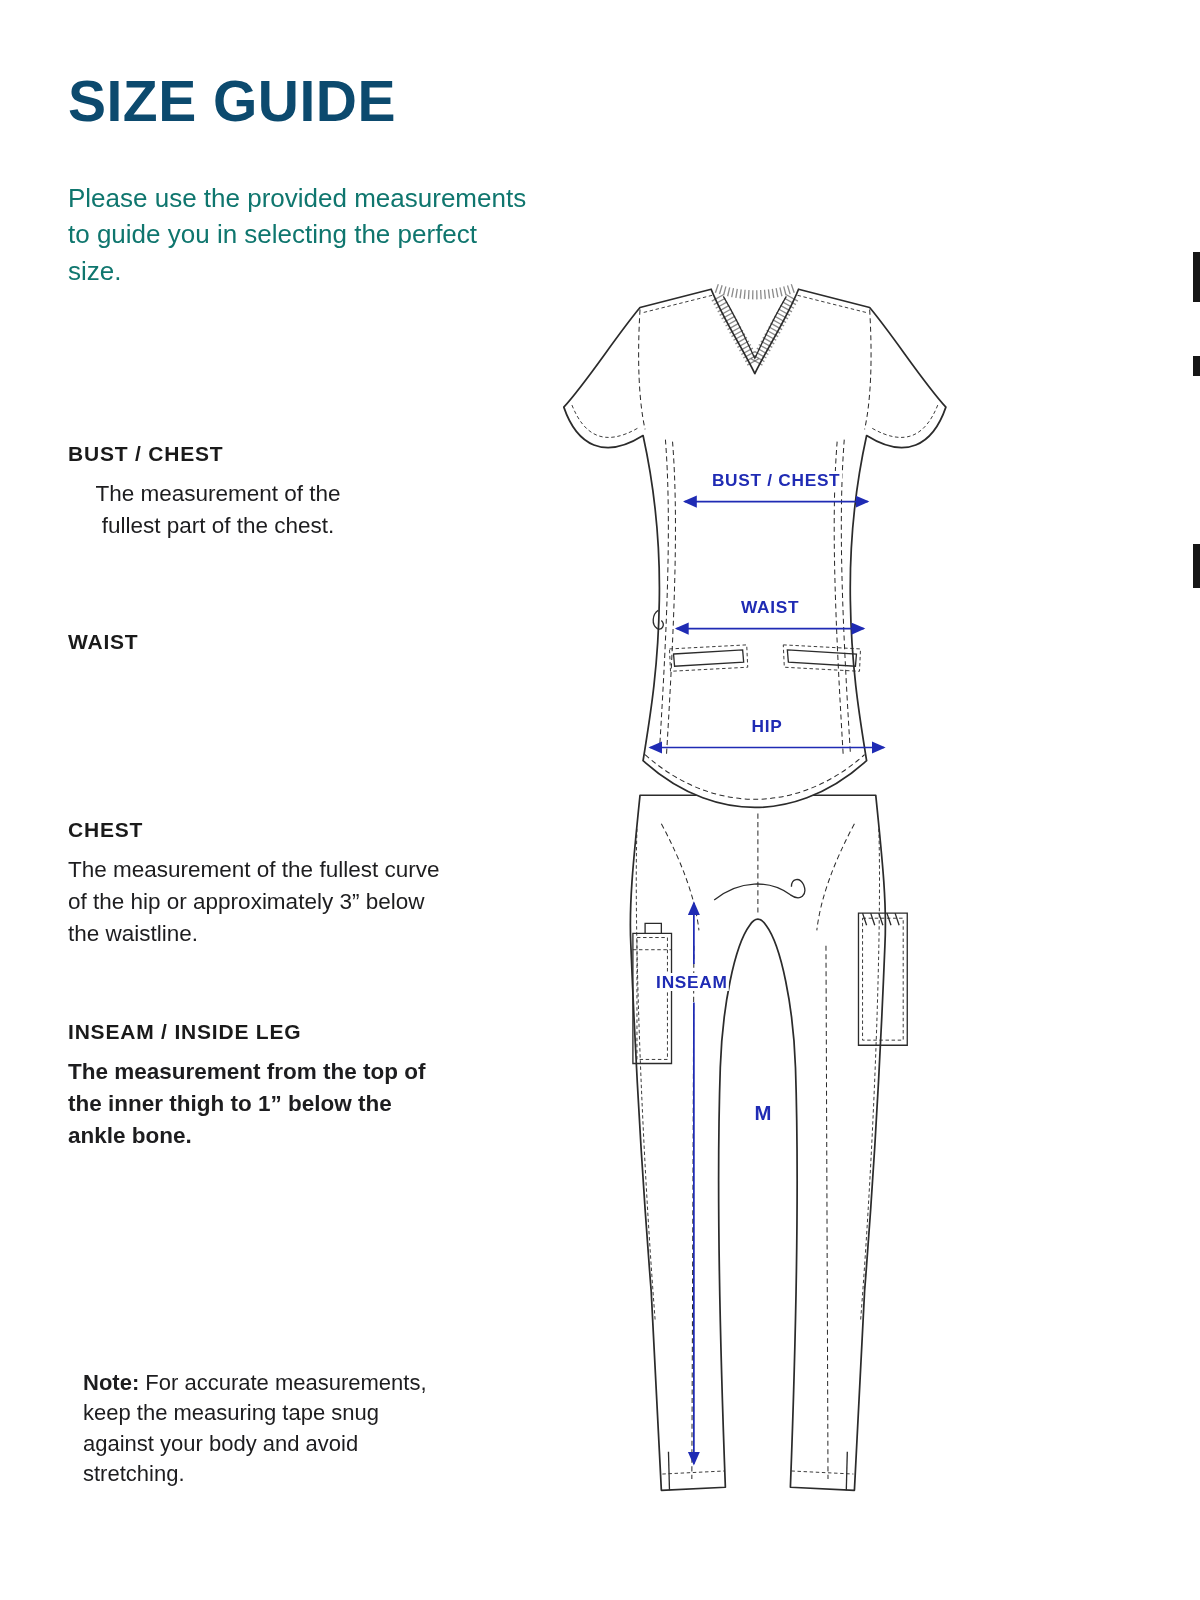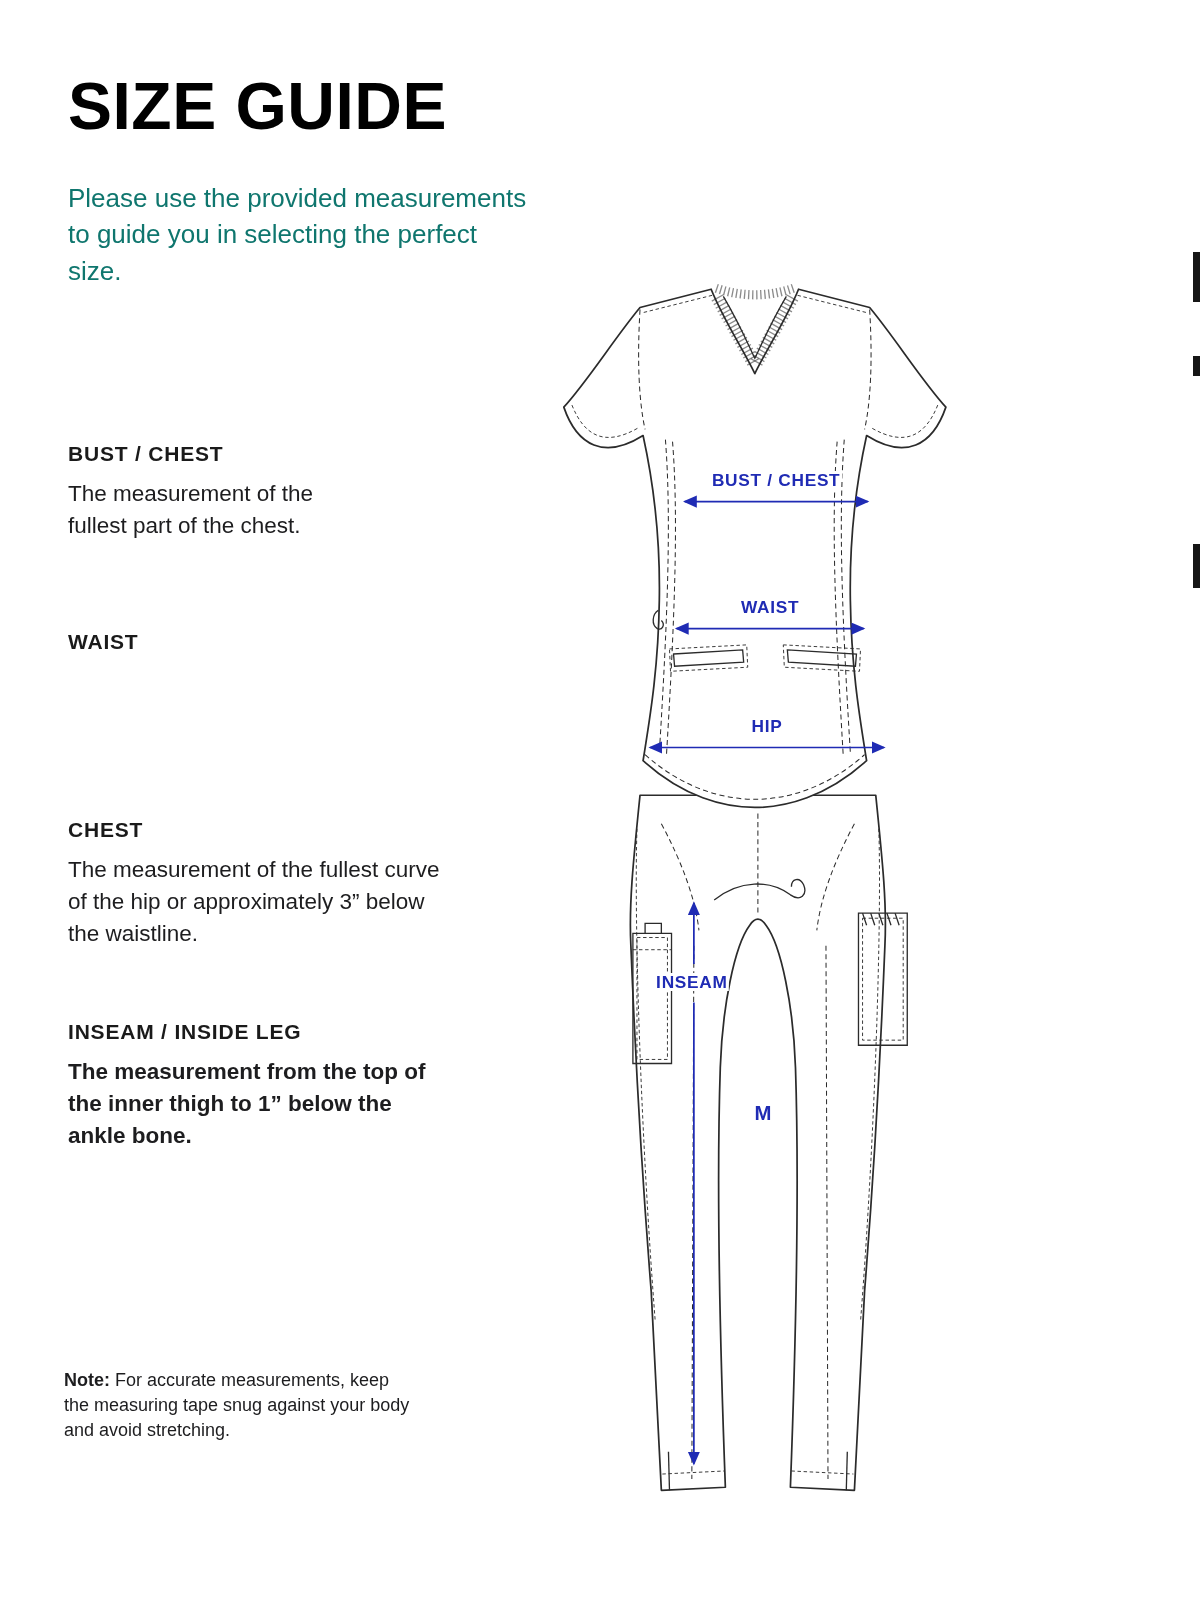--- a/index.html
+++ b/index.html
@@ -1,31 +1,31 @@
 <!DOCTYPE html>
 <html style="--accent: #1f2bb4; --ink: #2b2b2b;"><head>
 <meta charset="utf-8">
 <style>
   * { box-sizing: border-box; margin: 0; padding: 0; }
   :root { --accent:#1f2bb4; --ink:#2b2b2b; }
   body { background:#ffffff; font-family:"Liberation Sans", sans-serif; }
   .canvas{ position:relative; width:1200px; height:1600px; background:#fff; color:#1d1d1f; overflow:hidden; }
 
-  .page-title{ position:absolute; left:68px; top:68px; font-size:66px; font-weight:800; letter-spacing:.5px; color:#000000; }
+  .page-title{ position:absolute; left:68px; top:68px; font-size:57px; font-weight:800; letter-spacing:.5px; color:#0c4a6e; }
   .intro{ position:absolute; left:68px; top:180px; width:460px; font-size:26px; line-height:1.40; color:#0f766e; }
 
   .section{ position:absolute; left:68px; }
   .section h3{ font-size:21px; font-weight:700; letter-spacing:.8px; margin-bottom:12px; color:#1a1a1a; }
   .section p{ font-size:22.5px; line-height:1.42; color:#1d1d1f; }
-  #sec-bust{ top:442px; } #sec-bust p{ width:300px; }
+  #sec-bust{ top:442px; } #sec-bust p{ width:300px;text-align:center; }
   #sec-waist{ top:630px; } #sec-waist p{ width:310px; }
   #sec-hips{ top:818px; } #sec-hips p{ width:385px; }
   #sec-inseam{ top:1020px; } #sec-inseam p{ width:360px;font-weight:bold; }
 
-  .note{ position:absolute; left:64px; top:1368px; width:350px; font-size:18px; line-height:1.38; }
+  .note{ position:absolute; left:83px; top:1368px; width:350px; font-size:22px; line-height:1.38; }
   .note b{ font-weight:700; }
 
   .diagram-wrap{ position:absolute; left:540px; top:275px; width:450px; height:1260px; }
   svg{ display:block; }
 
   .ol{ fill:#ffffff; stroke:var(--ink); stroke-width:1.7; stroke-linejoin:round; }
   .ln{ fill:none; stroke:var(--ink); stroke-width:1.3; }
   .st{ fill:none; stroke:var(--ink); stroke-width:1; stroke-dasharray:5 3.4; }
   .stf{ fill:none; stroke:var(--ink); stroke-width:.9; stroke-dasharray:3.4 2.6; }
   .rib{ fill:none; stroke:var(--ink); stroke-opacity:.55; stroke-dasharray:1.3 2.7; }

